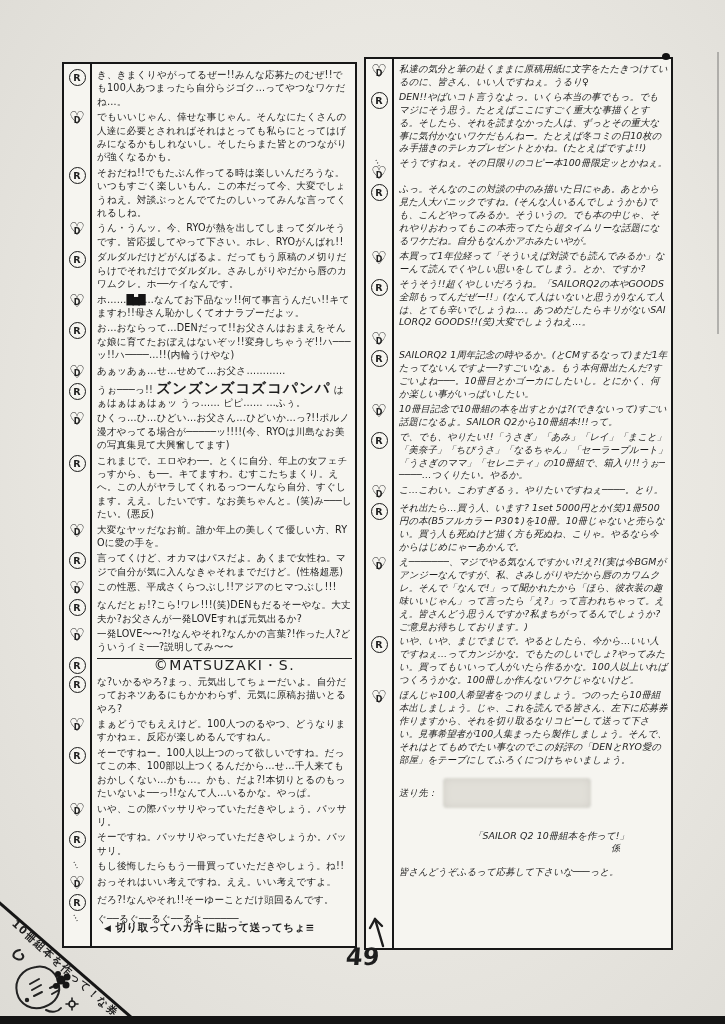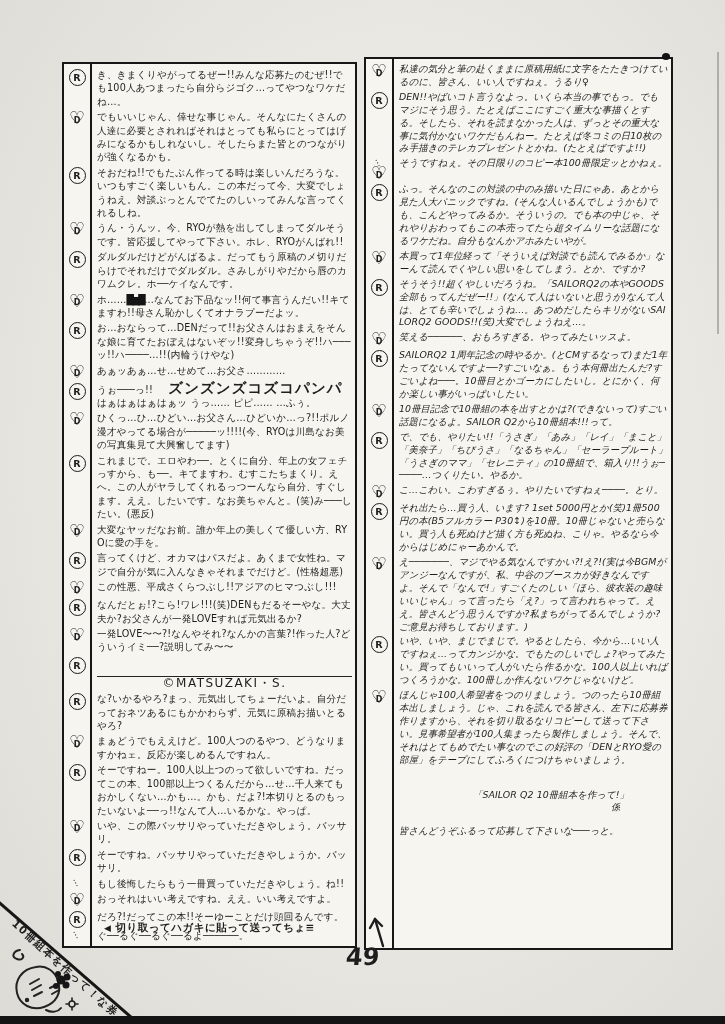--- a/index.html
+++ b/index.html
@@ -15,24 +15,24 @@
   .mcell{flex:0 0 26px;display:flex;flex-direction:column;align-items:center;padding-top:2px;gap:1px;}
   .tcell{flex:1;padding:1px 3px 1px 7px;word-break:break-all;}
   .box-l .tcell{font-size:9.6px;line-height:13.4px;letter-spacing:.2px;}
   .box-r .tcell{font-size:9.4px;line-height:12.9px;letter-spacing:.1px;font-style:italic;}
   .mk-r{width:15px;height:15px;border:1.7px solid #1a1a1a;border-radius:50%;display:flex;
     align-items:center;justify-content:center;font-size:9.5px;font-weight:bold;background:#f6f5f0;}
   .mk-d{position:relative;width:18px;height:16px;display:flex;align-items:center;justify-content:center;}
   .mk-d .h{position:absolute;font-size:18px;line-height:15px;top:-1px;left:1px;font-weight:normal;}
   .mk-d .l{position:relative;font-size:8px;font-weight:bold;top:1px;}
   .mk-dots{font-size:9px;line-height:7px;transform:rotate(62deg);letter-spacing:-1px;}
-  .seg-big{font-size:14.5px;font-weight:bold;letter-spacing:1px;margin-left:12px;}
+  .seg-big{font-size:14.5px;font-weight:bold;letter-spacing:1px;}
   .seg-censor{color:#141414;letter-spacing:-1.5px;}
-  .seg-credit{display:block;border-top:1.6px solid #232323;margin-top:20px;text-align:center;
-    font-size:12px;letter-spacing:1.5px;}
+  .seg-credit{display:block;border-top:1.6px solid #232323;margin-top:2px;text-align:center;
+    font-size:14px;letter-spacing:1.5px;}
   .seg-erased{display:inline-block;width:148px;height:30px;background:#e1dfd8;border-radius:4px;
     filter:blur(1.1px);vertical-align:middle;box-shadow:inset 0 0 8px #cfcdc6;margin-left:6px;}
   .seg-center{display:block;text-align:center;}
   .seg-kakari{display:block;text-align:right;padding-right:48px;font-size:9px;}
   .gap-sm{margin-top:9px;}
   .gap-md{margin-top:20px;padding-left:35px;}
   .coupon-line{position:absolute;left:-2px;top:900px;width:179px;height:3px;background:#161616;
     transform:rotate(41deg);transform-origin:0 50%;}
   .coupon-label{position:absolute;left:18px;top:917px;transform:rotate(42deg);transform-origin:0 0;
     font-size:10.5px;letter-spacing:1.5px;white-space:nowrap;font-weight:bold;}
@@ -227,21 +227,21 @@
               <span class="h">♡</span>
               <span class="l">D</span>
             </span>
           </div>
           <div class="tcell"><span>おっそれはいい考えですね。ええ。いい考えですよ。</span></div>
         </div>
         <div class="row">
           <div class="mcell">
             <span class="mk-r">R</span>
           </div>
-          <div class="tcell"><span>だろ?!だってこの本!!そーゆーことだけ頭回るんです。</span></div>
+          <div class="tcell"><span>だろ?!なんやそれ!!そーゆーことだけ頭回るんです。</span></div>
         </div>
         <div class="row">
           <div class="mcell">
             <span class="mk-dots">…</span>
           </div>
           <div class="tcell"><span>ぐ──るぐ──るぐ──るよ──────。</span></div>
         </div>
       </div>
   </div>
 
@@ -294,21 +294,20 @@
           </div>
           <div class="tcell"><span>そうそう!!超くやしいだろうね。「SAILORQ2の本やGOODS全部もってんだぜー!!」(なんて人はいないと思うが)なんて人は、とても辛いでしょうね…。あつめだしたらキリがないSAILORQ2 GOODS!!(笑)大変でしょうねえ…。</span></div>
         </div>
         <div class="row">
           <div class="mcell">
             <span class="mk-d">
               <span class="h">♡</span>
               <span class="l">D</span>
             </span>
           </div>
-          <div class="tcell"><span>笑える──────、おもろすぎる。やってみたいッスよ。</span></div>
         </div>
         <div class="row">
           <div class="mcell">
             <span class="mk-r">R</span>
           </div>
           <div class="tcell"><span>SAILORQ2 1周年記念の時やるか。(とCMするなって)まだ1年たってないんですよ──?すごいなぁ。もう本何冊出たんだ?すごいよね───。10冊目とかゴーカにしたいし。とにかく、何か楽しい事がいっぱいしたい。</span></div>
         </div>
         <div class="row">
           <div class="mcell">
             <span class="mk-d">
@@ -339,36 +338,40 @@
           </div>
           <div class="tcell"><span>それ出たら…買う人、います? 1set 5000円とか(笑)1冊500円の本(B5フルカラー P30↕)を10冊。10冊じゃないと売らない。買う人も死ぬけど描く方も死ぬね、こりゃ。やるなら今からはじめにゃーあかんで。</span></div>
         </div>
         <div class="row">
           <div class="mcell">
             <span class="mk-d">
               <span class="h">♡</span>
               <span class="l">D</span>
             </span>
           </div>
-          <div class="tcell"><span>え───────、マジでやる気なんですかい?!え?!(実は今BGMがアンジーなんですが、私、中谷のブースカが好きなんですよ。そんで「なんで!」すごくたのしい「ほら、彼衣装の趣味いいじゃん」って言ったら「え?」って言われちゃって。ええ。皆さんどう思うんですか?私まちがってるんでしょうか?ご意見お待ちしております。)</span></div>
+          <div class="tcell"><span>え───────、マジでやる気なんですかい?!え?!(実は今BGMがアンジーなんですが、私、さみしがりやだから唇のカワムクレ。そんで「なんで!」って聞かれたから「ほら、彼衣装の趣味いいじゃん」って言ったら「え?」って言われちゃって。ええ。皆さんどう思うんですか?私まちがってるんでしょうか?ご意見お待ちしております。)</span></div>
         </div>
         <div class="row">
           <div class="mcell">
             <span class="mk-r">R</span>
           </div>
           <div class="tcell"><span>いや、いや、まじでまじで。やるとしたら、今から…いい人ですねぇ…ってカンジかな。でもたのしいでしょ?やってみたい。買ってもいいって人がいたら作るかな。100人以上いればつくろうかな。100冊しか作んないワケじゃないけど。</span></div>
         </div>
         <div class="row">
           <div class="mcell">
             <span class="mk-d">
               <span class="h">♡</span>
               <span class="l">D</span>
             </span>
           </div>
           <div class="tcell"><span>ほんじゃ100人希望者をつのりましょう。つのったら10冊組本出しましょう。じゃ、これを読んでる皆さん、左下に応募券作りますから、それを切り取るなりコピーして送って下さい。見事希望者が100人集まったら製作しましょう。そんで、それはとてもめでたい事なのでこの好評の「DENとRYO愛の部屋」をテープにしてふろくにつけちゃいましょう。</span></div>
+        </div>
+        <div class="row gap-sm">
+          <div class="mcell"></div>
+          <div class="tcell"><span>送り先：</span><span class="seg-erased"></span></div>
         </div>
         <div class="row gap-md">
           <div class="mcell"></div>
           <div class="tcell">
             <span class="seg-center">「SAILOR Q2 10冊組本を作って!」</span>
             <span class="seg-kakari">係</span>
           </div>
         </div>
         <div class="row gap-sm">
           <div class="mcell"></div>

